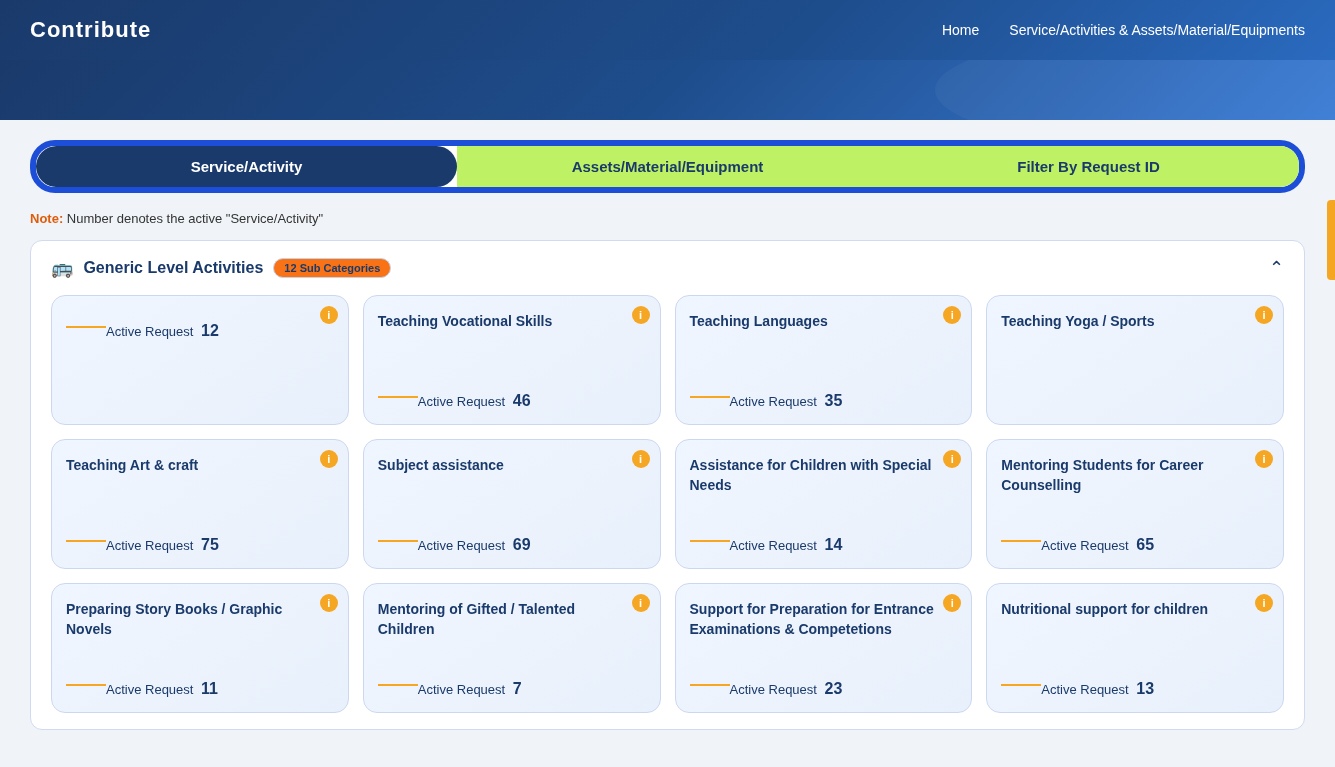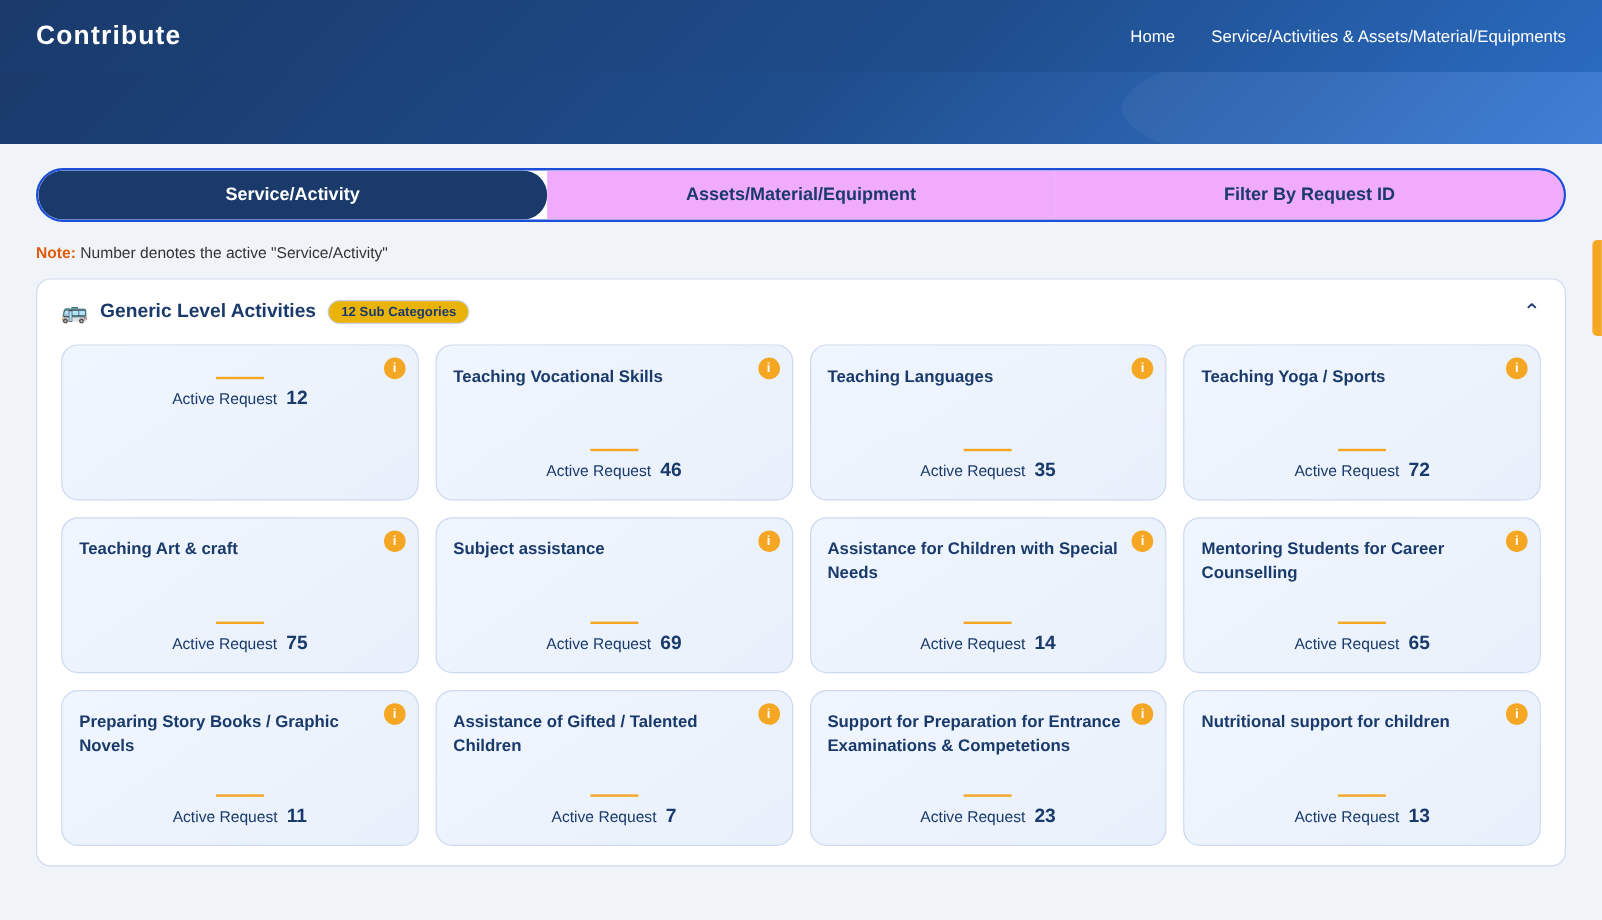--- a/index.html
+++ b/index.html
@@ -60,42 +60,42 @@
     
     .main-content {
       padding: 20px 30px;
     }
 
     
     .tabs-container {
       display: flex;
       border-radius: 25px;
       overflow: hidden;
-      border: 2px solid #1d4ed8;
+      border: 6px solid #1d4ed8;
       margin-bottom: 18px;
       background: #fff;
     }
     .tab {
       flex: 1;
       padding: 12px 20px;
       text-align: center;
       font-size: 15px;
       font-weight: 600;
       cursor: pointer;
       border: none;
       outline: none;
       transition: background 0.2s;
     }
     .tab.active {
       background: #1a3a6b;
       color: #fff;
       border-radius: 22px;
     }
     .tab:not(.active) {
-      background: #f0abfc;
+      background: #bef264;
       color: #1a3a6b;
     }
 
     
     .note-bar {
       font-size: 13px;
       color: #333;
       margin-bottom: 14px;
     }
     .note-bar span.note-label {
@@ -124,21 +124,21 @@
     .section-icon {
       color: #1a3a6b;
       font-size: 18px;
     }
     .section-title {
       font-size: 16px;
       font-weight: 700;
       color: #1a3a6b;
     }
     .sub-categories-badge {
-      background: #eab308;
+      background: #f97316;
       color: #1a3a6b;
       font-size: 11px;
       font-weight: 600;
       padding: 3px 10px;
       border-radius: 10px;
       border: 1px solid #c5d3e8;
     }
     .collapse-icon {
       color: #1a3a6b;
       font-size: 18px;
@@ -187,21 +187,21 @@
     .card-title {
       font-size: 14px;
       font-weight: 700;
       color: #1a3a6b;
       line-height: 1.4;
       padding-right: 20px;
     }
 
     .card-bottom {
       display: flex;
-      flex-direction: column;
+      flex-direction: row;
       align-items: center;
       margin-top: 10px;
     }
 
     .card-divider {
       width: 40px;
       height: 2px;
       background: #f5a623;
       margin-bottom: 8px;
     }
@@ -291,26 +291,20 @@
     <div class="card-bottom">
       <div class="card-divider"></div>
       <div class="card-active-label">
         Active Request <span>35</span>
       </div>
     </div>
   </div>
         <div class="card">
     <div class="card-info-icon">i</div>
     <div class="card-title">Teaching Yoga / Sports</div>
-    <div class="card-bottom">
-      <div class="card-divider"></div>
-      <div class="card-active-label">
-        Active Request <span>72</span>
-      </div>
-    </div>
   </div>
         <div class="card">
     <div class="card-info-icon">i</div>
     <div class="card-title">Teaching Art &amp; craft</div>
     <div class="card-bottom">
       <div class="card-divider"></div>
       <div class="card-active-label">
         Active Request <span>75</span>
       </div>
     </div>
@@ -350,21 +344,21 @@
     <div class="card-title">Preparing Story Books / Graphic Novels</div>
     <div class="card-bottom">
       <div class="card-divider"></div>
       <div class="card-active-label">
         Active Request <span>11</span>
       </div>
     </div>
   </div>
         <div class="card">
     <div class="card-info-icon">i</div>
-    <div class="card-title">Assistance of Gifted / Talented Children</div>
+    <div class="card-title">Mentoring of Gifted / Talented Children</div>
     <div class="card-bottom">
       <div class="card-divider"></div>
       <div class="card-active-label">
         Active Request <span>7</span>
       </div>
     </div>
   </div>
         <div class="card">
     <div class="card-info-icon">i</div>
     <div class="card-title">Support for Preparation for Entrance Examinations &amp; Competetions</div>

